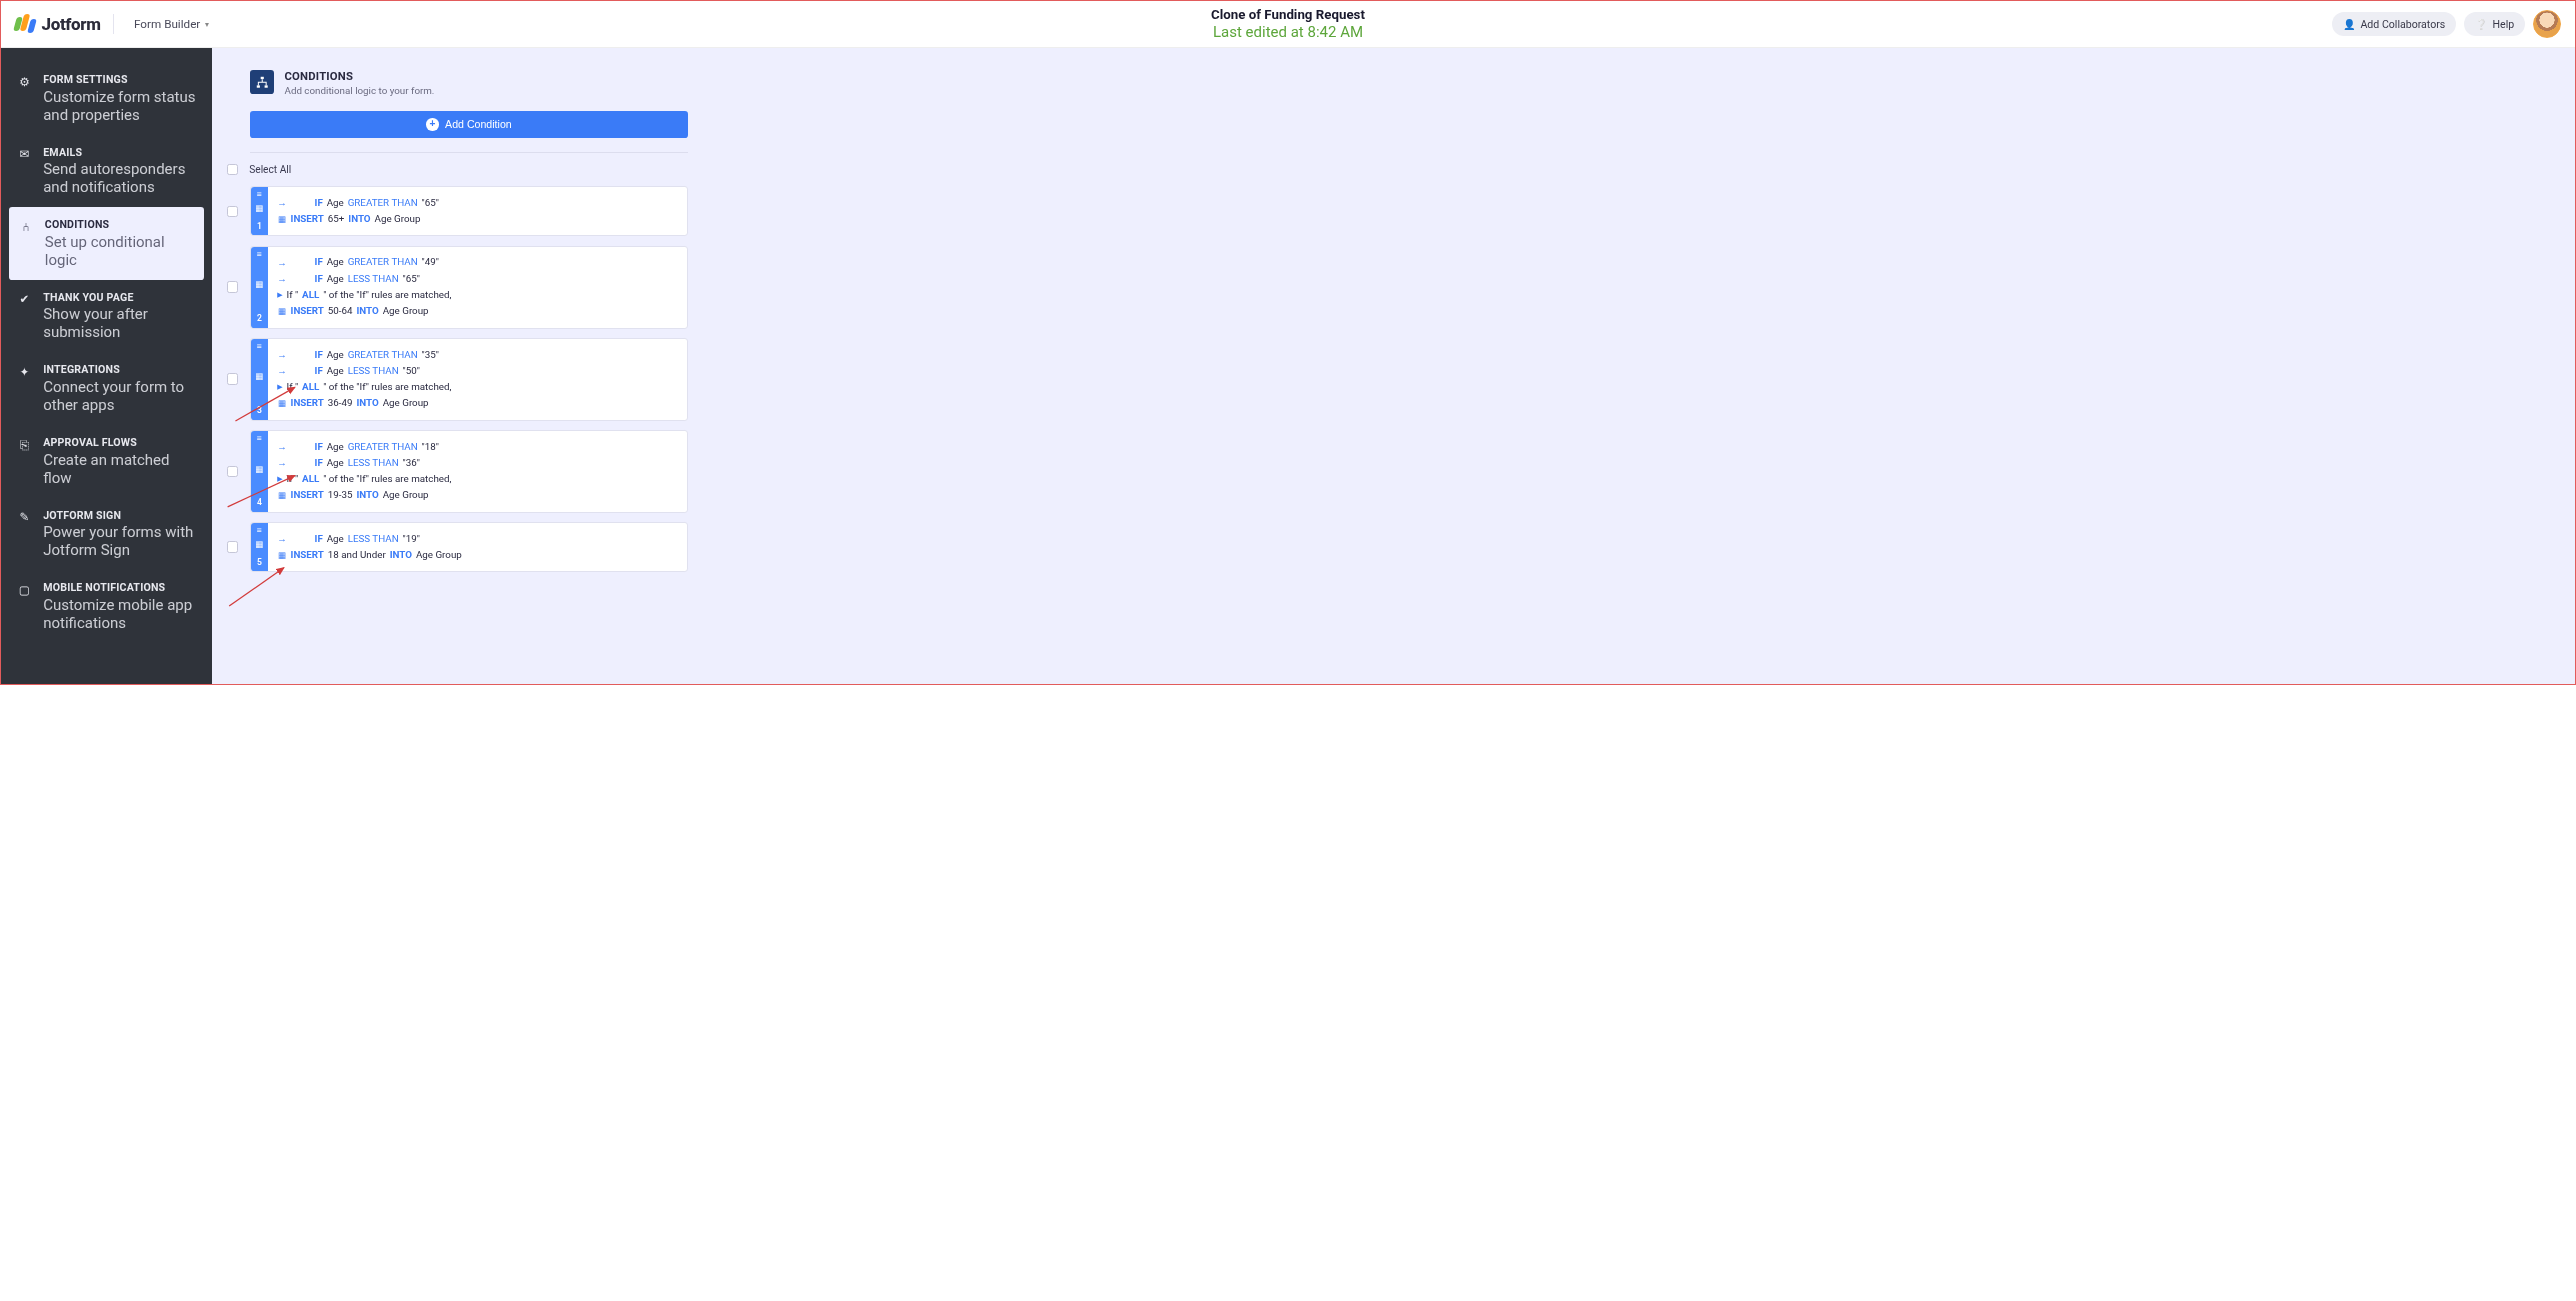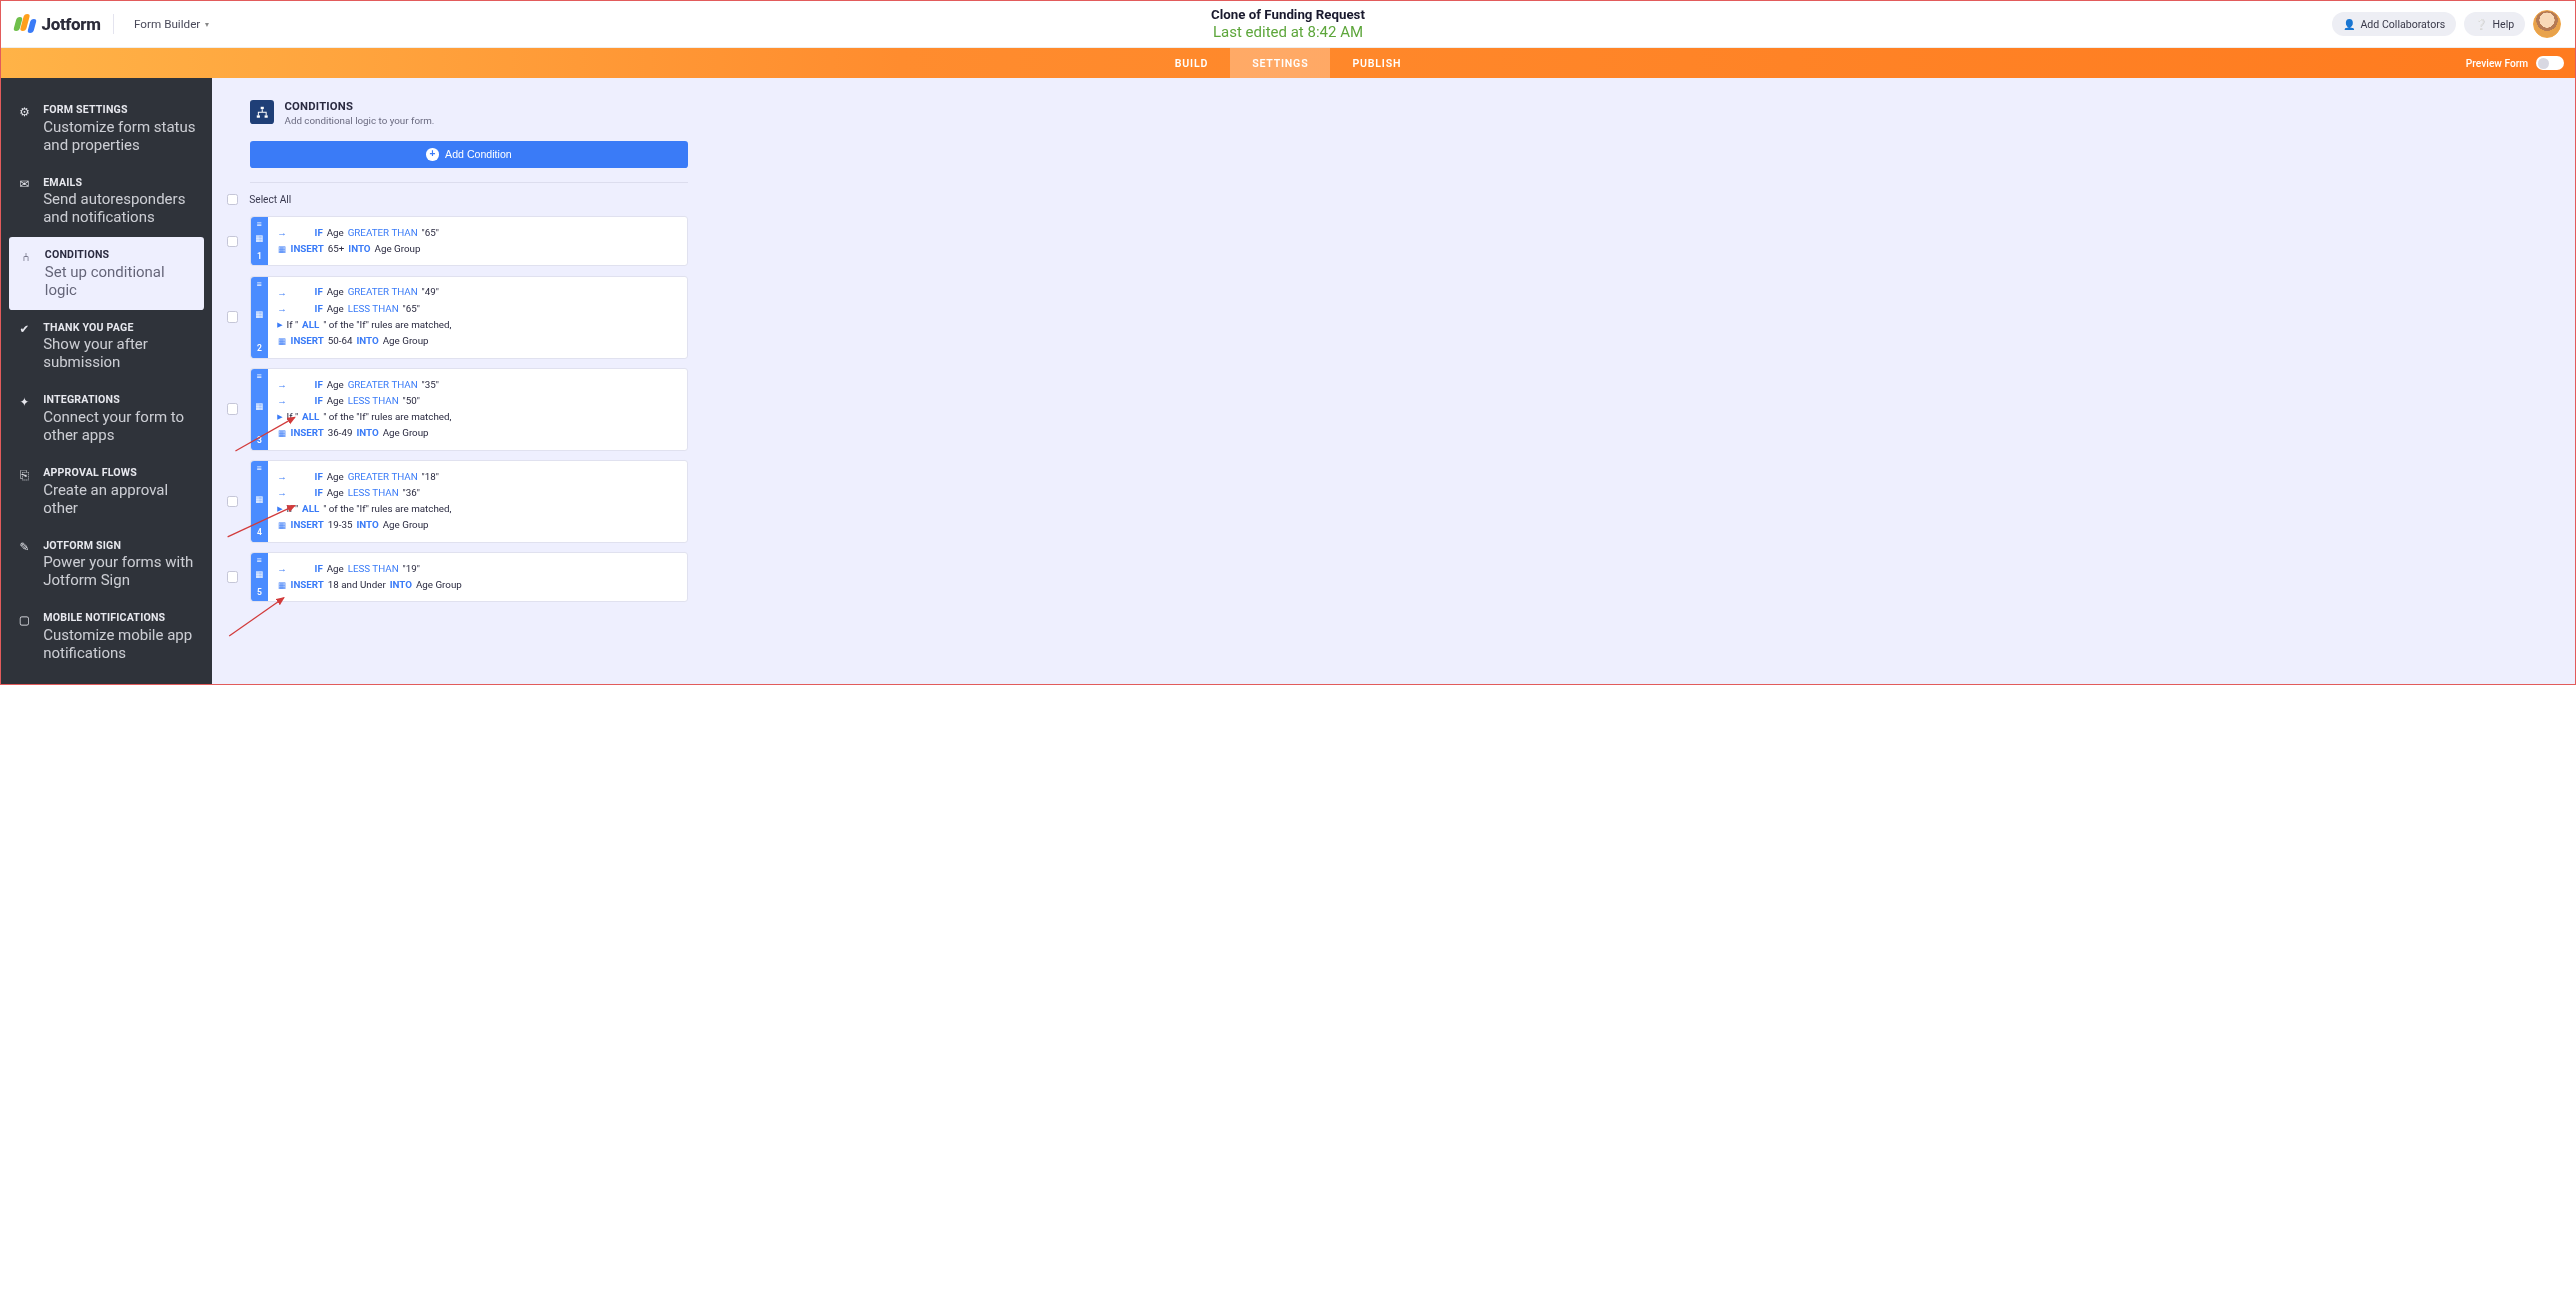--- a/index.html
+++ b/index.html
@@ -109,37 +109,20 @@
         <span>Add Collaborators</span>
       </div>
       <div class="pill">
         <span class="ic">❔</span>
         <span>Help</span>
       </div>
       <div class="avatar"></div>
     </div>
   </div>
 
-  <div class="tabbar">
-    <div class="tabs">
-      <div class="tab">
-          <span>BUILD</span>
-        </div>
-      <div class="tab active">
-          <span>SETTINGS</span>
-        </div>
-      <div class="tab">
-          <span>PUBLISH</span>
-        </div>
-    </div>
-    <div class="preview">
-      <span>Preview Form</span>
-      <div class="toggle"></div>
-    </div>
-  </div>
 
   <div class="main">
     <div class="sidebar" id="sidebar">
         <div class="side-item">
           <div class="side-icon">⚙</div>
           <div class="side-text">
             <div class="h">FORM SETTINGS</div>
             <div class="d">Customize form status and properties</div>
           </div>
         </div>
@@ -168,21 +151,21 @@
           <div class="side-icon">✦</div>
           <div class="side-text">
             <div class="h">INTEGRATIONS</div>
             <div class="d">Connect your form to other apps</div>
           </div>
         </div>
         <div class="side-item">
           <div class="side-icon">⎘</div>
           <div class="side-text">
             <div class="h">APPROVAL FLOWS</div>
-            <div class="d">Create an approval other</div>
+            <div class="d">Create an matched flow</div>
           </div>
         </div>
         <div class="side-item">
           <div class="side-icon">✎</div>
           <div class="side-text">
             <div class="h">JOTFORM SIGN</div>
             <div class="d">Power your forms with Jotform Sign</div>
           </div>
         </div>
         <div class="side-item">

